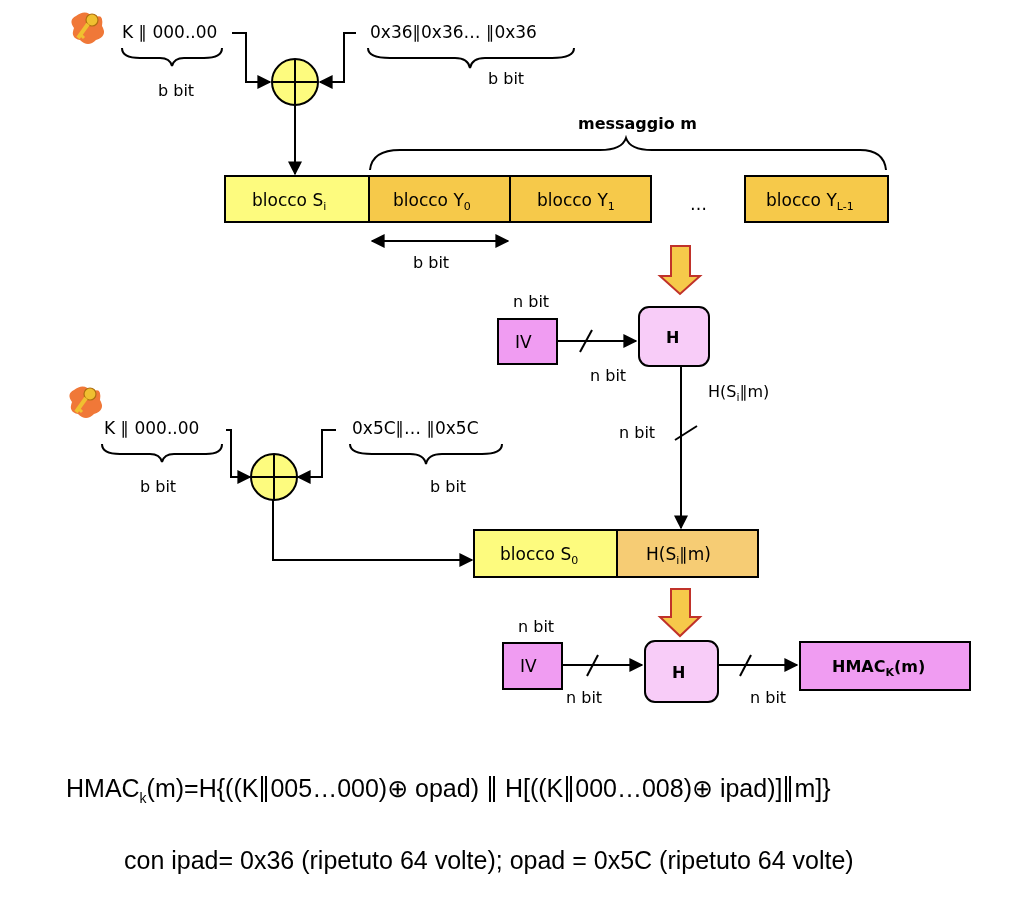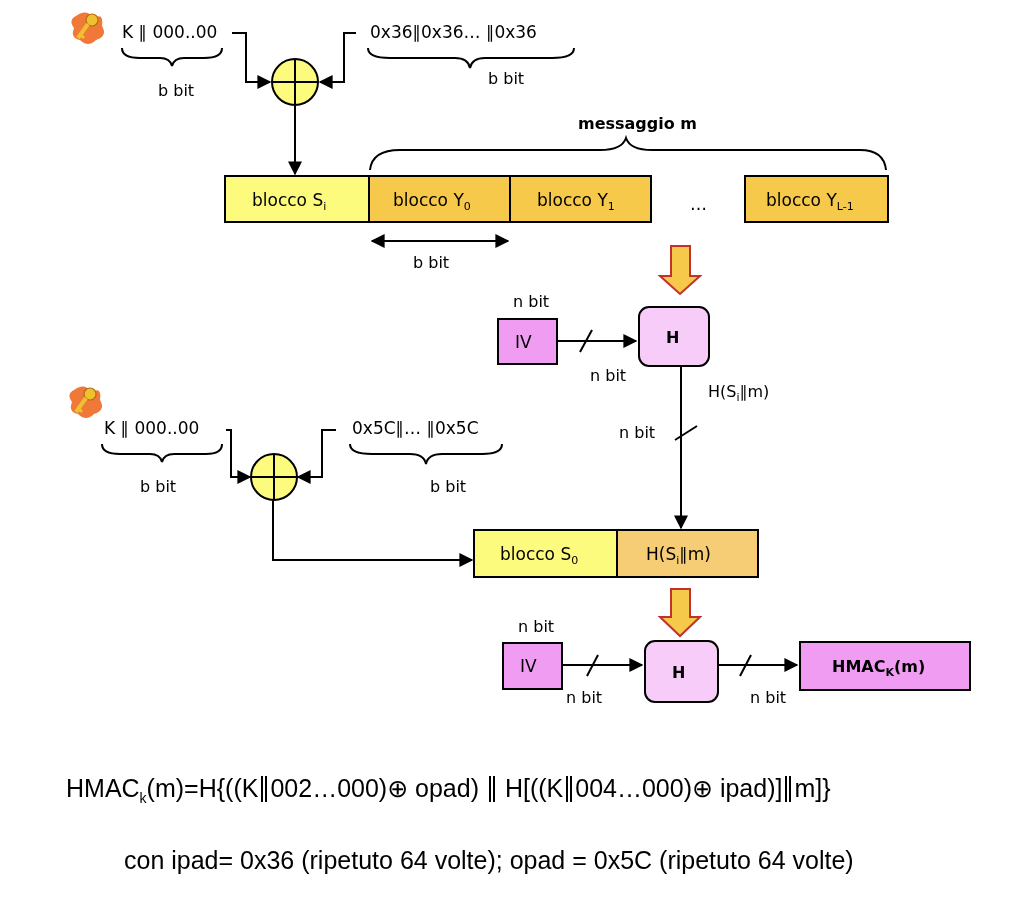--- a/index.html
+++ b/index.html
@@ -135,15 +135,15 @@
 
   <path class="wire" d="M718,665 L797,665" marker-end="url(#arr)"></path>
   <line class="wire" x1="740" y1="676" x2="751" y2="655"></line>
   <text class="lbl-sm" x="750" y="703">n bit</text>
 
   <rect class="box" x="800" y="642" width="170" height="48" fill="#f09cf2"></rect>
   <text class="lbl-bold" x="832" y="672"><tspan>HMAC</tspan><tspan class="sub" dy="4">K</tspan><tspan dy="-4">(m)</tspan></text>
 </svg>
 
 <div class="formula" id="formula-1">
-  <span>HMAC</span><sub>k</sub><span>(m)=H{((K</span><span class="dbar"></span><span>002…000)⊕ opad)</span> <span class="dbar"></span> <span>H[((K</span><span class="dbar"></span><span>004…000)⊕ ipad)]</span><span class="dbar"></span><span>m]}</span>
+  <span>HMAC</span><sub>k</sub><span>(m)=H{((K</span><span class="dbar"></span><span>005…000)⊕ opad)</span> <span class="dbar"></span> <span>H[((K</span><span class="dbar"></span><span>000…008)⊕ ipad)]</span><span class="dbar"></span><span>m]}</span>
 </div>
 <div class="formula" id="formula-2">con ipad= 0x36 (ripetuto 64 volte); opad = 0x5C (ripetuto 64 volte)</div>
 
 </body></html>

